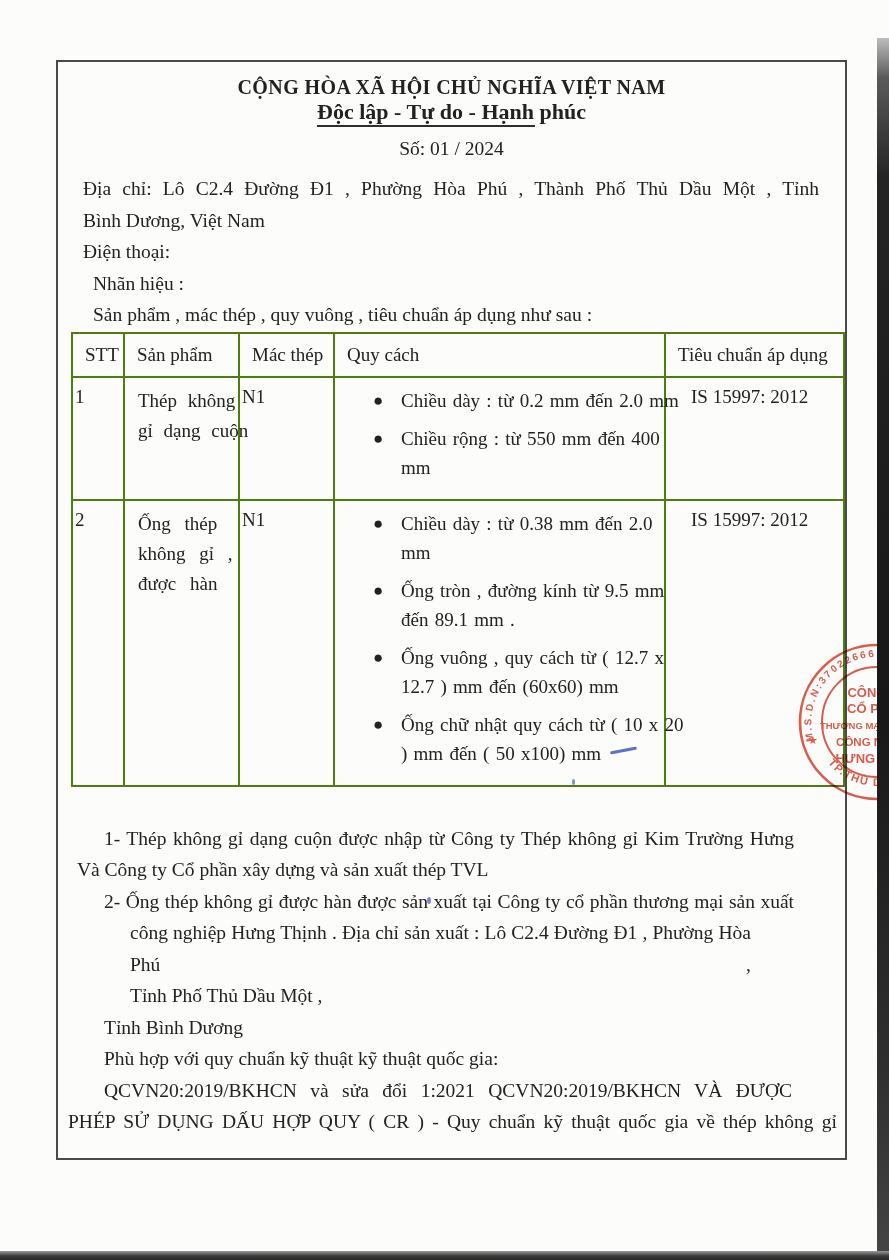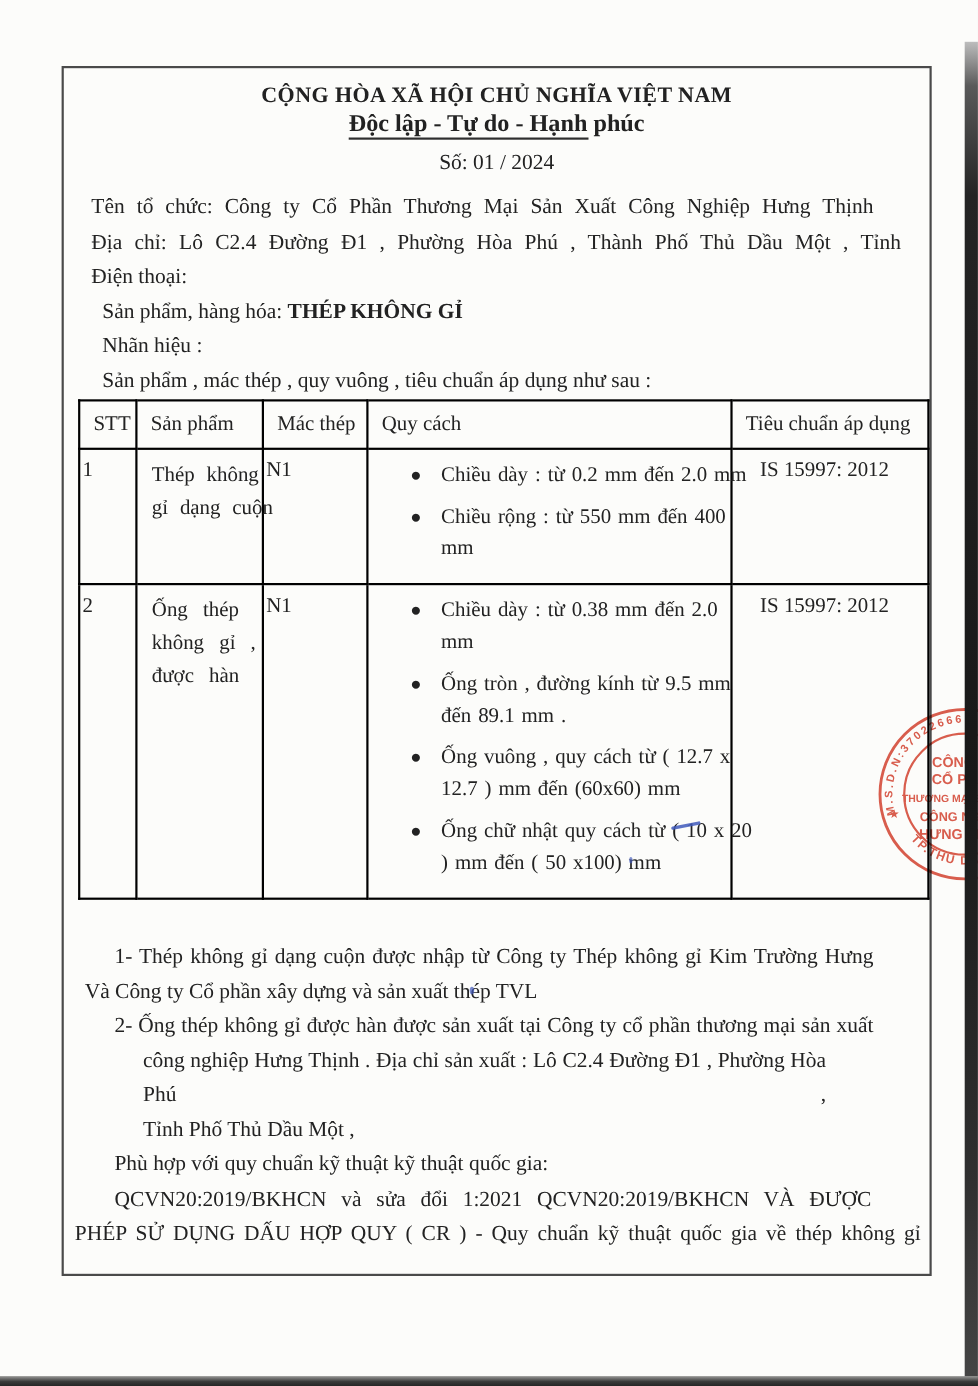--- a/index.html
+++ b/index.html
@@ -24,21 +24,21 @@
 
   .info { margin-top:11px; font-size:19.5px; }
   .info .line { line-height:31.5px; padding-left:19px; }
   .info .line.ind { padding-left:29px; }
   .bold { font-weight:bold; }
   .stretch { text-align:justify; text-align-last:justify; }
   .w730 { width:730px; } .w755 { width:755px; } .w687 { width:687px; }
   .w728 { width:728px; } .w773 { width:773px; }
 
   table.spec { border-collapse:collapse; table-layout:fixed; width:772px; margin-left:7px; margin-top:1px; font-size:19px; }
-  table.spec th, table.spec td { border:2px solid #000000; vertical-align:top; font-weight:normal; text-align:left; }
+  table.spec th, table.spec td { border:2px solid #4d7c0f; vertical-align:top; font-weight:normal; text-align:left; }
   table.spec th { height:44px; vertical-align:middle; padding:2px 6px 2px 12px; }
   th.c-stt, td.c-stt { text-align:center; padding:8px 2px; }
   td.c-prod { padding:8px 11px 8px 13px; white-space:pre; line-height:30px; word-spacing:6px; }
   td.c-prod.ws9 { word-spacing:9px; }
   td.c-grade { text-align:center; padding:8px 2px; }
   td.c-spec { padding:8px 4px 8px 38px; }
   td.c-std { padding:8px 6px 8px 25px; }
   tr.r1 { height:96px; } tr.r2 { height:233px; }
   .spec-item { display:flex; margin-bottom:9px; }
   .spec-bullet { width:28px; flex:0 0 28px; line-height:29px; font-size:17px; }
@@ -76,24 +76,23 @@
 
     <div class="nat-header">
       <div class="nat-title">CỘNG HÒA XÃ HỘI CHỦ NGHĨA VIỆT NAM</div>
       <div class="nat-motto">Độc lập - Tự do - Hạnh phúc</div>
       <div class="motto-underline"></div>
     </div>
 
     <div class="doc-number">Số: 01 / 2024</div>
 
     <div class="info">
-      <div class="line stretch w730">Tên tổ chức: Công ty Cổ Phần Thương Mại Sản Xuất Công Nghiệp Hưng Thịnh</div>
       <div class="line stretch w755">Địa chỉ: Lô C2.4 Đường Đ1 , Phường Hòa Phú , Thành Phố Thủ Dầu Một , Tỉnh</div>
+      <div class="line">Bình Dương, Việt Nam</div>
       <div class="line">Điện thoại:</div>
-      <div class="line ind"><span>Sản phẩm, hàng hóa:</span>&nbsp;<span class="bold">THÉP KHÔNG GỈ</span></div>
       <div class="line ind">Nhãn hiệu :</div>
       <div class="line ind">Sản phẩm , mác thép , quy vuông , tiêu chuẩn áp dụng như sau :</div>
     </div>
 
     <table class="spec">
       <colgroup>
           <col style="width:52px">
           <col style="width:115px">
           <col style="width:95px">
           <col style="width:331px">
@@ -157,20 +156,21 @@
       </tr>
     </tbody>
       </table>
 
     <div class="notes">
       <div class="nline ind1 stretch w730">1-  Thép không gỉ dạng cuộn được nhập từ Công ty Thép không gỉ Kim Trường Hưng</div>
       <div class="nline ind0">Và Công ty Cổ phần xây dựng và sản xuất thép TVL</div>
       <div class="nline ind1 stretch w730">2-  Ống thép không gỉ được hàn được sản xuất tại Công ty cổ phần thương mại sản xuất</div>
       <div class="nline ind2 stretch w687">công nghiệp Hưng Thịnh . Địa chỉ sản xuất : Lô C2.4 Đường Đ1 , Phường Hòa Phú ,</div>
       <div class="nline ind2">Tỉnh Phố Thủ Dầu Một ,</div>
+      <div class="nline ind1">Tỉnh Bình Dương</div>
       <div class="nline ind1">Phù hợp với quy chuẩn kỹ thuật kỹ thuật quốc gia:</div>
       <div class="nline ind1 wsbig stretch w728">QCVN20:2019/BKHCN và sửa đổi 1:2021 QCVN20:2019/BKHCN VÀ ĐƯỢC</div>
       <div class="nline ind3 stretch w773">PHÉP SỬ DỤNG DẤU HỢP QUY ( CR ) -  Quy chuẩn kỹ thuật quốc gia về thép không gỉ</div>
     </div>
 
   </div>
 
   <svg class="stamp" viewBox="780 628 109 190">
     <defs>
       <path id="arcTop" d="M 815,744.6 A 66,66 0 0 1 934,689"></path>

